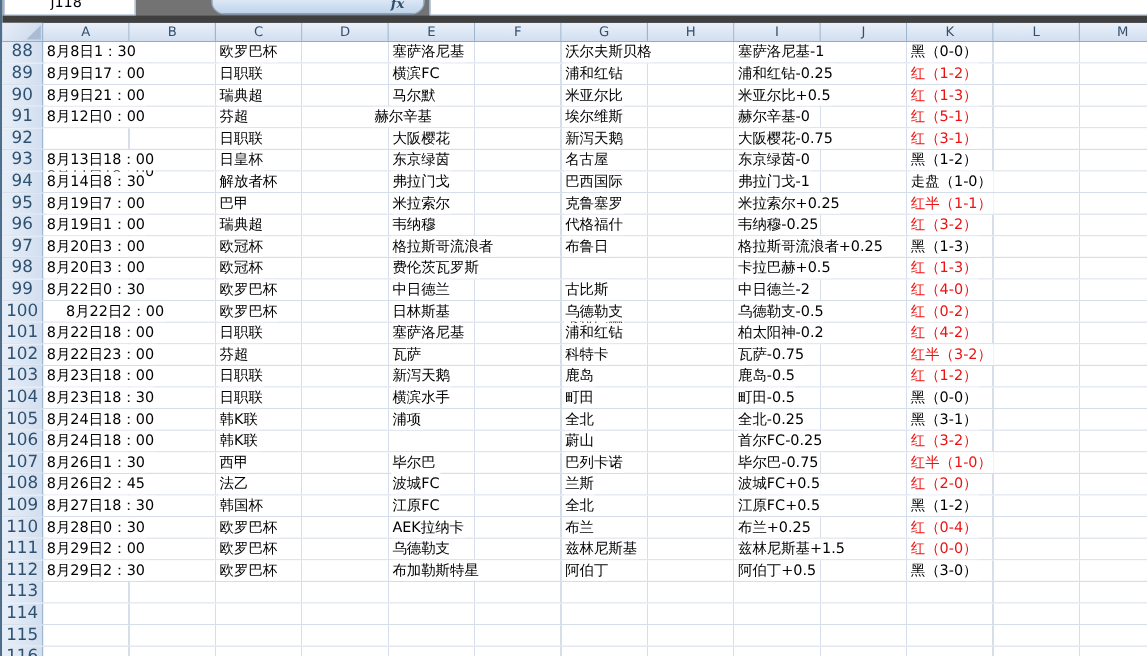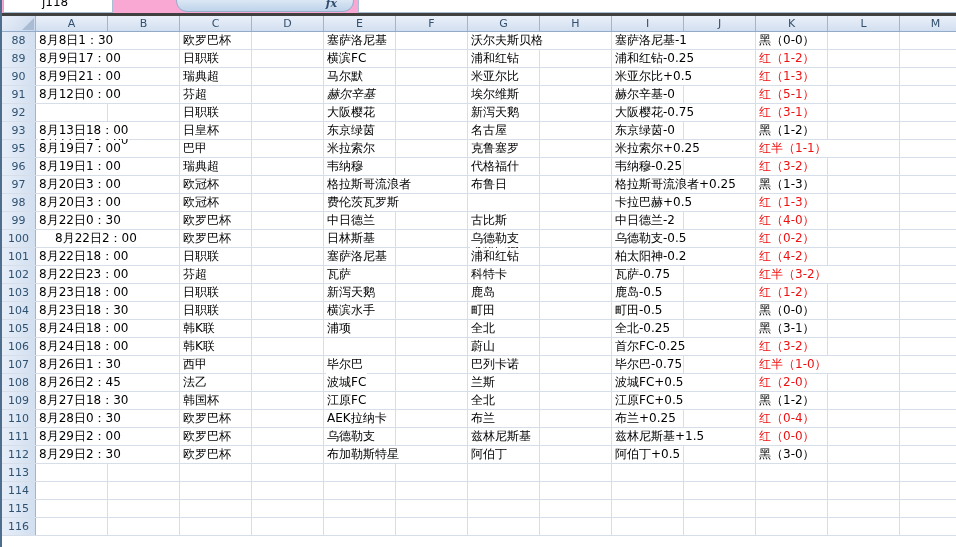--- a/index.html
+++ b/index.html
@@ -6,35 +6,35 @@
   .app{
     position:relative;
     width:956px;height:547px;
     overflow:hidden;
     background:#fff;
     font-family:"DejaVu Sans","Liberation Sans",sans-serif;
     border-left:2px solid #4E6E8E;
     box-sizing:border-box;
   }
   
-  .fbar{position:relative;height:13px;background:#f9a8d4;border-bottom:3px solid #404040;overflow:hidden;}
+  .fbar{position:relative;height:13px;background:#737373;border-bottom:6px solid #404040;overflow:hidden;}
   .namebox{position:absolute;left:1px;top:-7px;width:110px;height:20px;background:#fff;border:1px solid #A9BDD4;box-sizing:border-box;overflow:hidden;}
   .namebox span{position:absolute;left:38px;top:1px;font-size:12px;color:#000;}
   .fxpill{position:absolute;left:174px;top:-10px;width:178px;height:22px;border-radius:11px;background:linear-gradient(#F4F8FC,#BED3EB);border:1px solid #93ADCB;box-sizing:border-box;}
   .fxglyph{position:absolute;right:16px;bottom:1px;font-family:"DejaVu Serif","Liberation Serif",serif;font-style:italic;font-weight:bold;font-size:11px;color:#2F4D6D;}
   .finput{position:absolute;left:356px;top:-7px;width:610px;height:20px;background:#fff;border:1px solid #A9BDD4;box-sizing:border-box;}
   
   .hdr{display:flex;height:15px;border-bottom:1px solid #92ABC9;background:linear-gradient(#EAF0F9,#D2DFF0);}
   .selall{width:33px;min-width:33px;border-right:1px solid #9FB6D0;position:relative;background:linear-gradient(135deg,#E8EEF8,#C9D8EC);}
   .tri{position:absolute;right:1px;bottom:1px;width:0;height:0;border-left:12px solid transparent;border-bottom:12px solid #A9BCD3;}
   .ch{width:71px;min-width:71px;border-right:1px solid #9FB6D0;text-align:center;font-size:11px;line-height:15px;color:#33506E;background:linear-gradient(#EAF0F9,#D2DFF0);}
   
   .grid{background:#fff;}
   .row{display:flex;height:17px;border-bottom:1px solid #D6DEE9;background:#fff;}
-  .rh{width:33px;min-width:33px;border-right:1px solid #9FB6D0;background:linear-gradient(90deg,#E7EEF8,#D2DFF0);font-size:11px;line-height:17px;text-align:center;color:#2F5170;}
+  .rh{width:33px;min-width:33px;border-right:1px solid #9FB6D0;background:linear-gradient(90deg,#E7EEF8,#D2DFF0);font-size:14px;line-height:17px;text-align:center;color:#2F5170;}
   .cells{position:relative;flex:1;background:repeating-linear-gradient(90deg,transparent 0,transparent 71px,#D6DEE9 71px,#D6DEE9 72px);}
   .cell{position:absolute;top:0;height:17px;line-height:16px;font-size:12px;background:#fff;white-space:nowrap;padding:0 1px;color:#000;}
 </style>
 </head>
 <body>
 
 <div class="app">
 
   <div class="fbar">
     <div class="namebox">
@@ -99,21 +99,21 @@
           <span class="cell" style="left: 434px;">米亚尔比</span>
           <span class="cell" style="left: 578px;">米亚尔比+0.5</span>
           <span class="cell" style="left: 722px; color: rgb(238, 17, 17);">红（1-3）</span>
         </div>
       </div>
       <div class="row">
         <div class="rh">91</div>
         <div class="cells">
           <span class="cell" style="left: 2px;">8月12日0：00</span>
           <span class="cell" style="left: 146px;">芬超</span>
-          <span class="cell" style="left: 290px; font-style: italic;">赫尔辛基</span>
+          <span class="cell" style="left: 275px;">赫尔辛基</span>
           <span class="cell" style="left: 434px;">埃尔维斯</span>
           <span class="cell" style="left: 578px;">赫尔辛基-0</span>
           <span class="cell" style="left: 722px; color: rgb(238, 17, 17);">红（5-1）</span>
         </div>
       </div>
       <div class="row">
         <div class="rh">92</div>
         <div class="cells">
           <span class="cell" style="left: 2px; margin-top: 28px;">8月11日18：00</span>
           <span class="cell" style="left: 146px;">日职联</span>
@@ -128,20 +128,31 @@
         <div class="cells">
           <span class="cell" style="left: 2px;">8月13日18：00</span>
           <span class="cell" style="left: 146px;">日皇杯</span>
           <span class="cell" style="left: 290px;">东京绿茵</span>
           <span class="cell" style="left: 434px;">名古屋</span>
           <span class="cell" style="left: 578px;">东京绿茵-0</span>
           <span class="cell" style="left: 722px; color: rgb(0, 0, 0);">黑（1-2）</span>
         </div>
       </div>
       <div class="row">
+        <div class="rh">94</div>
+        <div class="cells">
+          <span class="cell" style="left: 2px;">8月14日8：30</span>
+          <span class="cell" style="left: 146px;">解放者杯</span>
+          <span class="cell" style="left: 290px;">弗拉门戈</span>
+          <span class="cell" style="left: 434px;">巴西国际</span>
+          <span class="cell" style="left: 578px;">弗拉门戈-1</span>
+          <span class="cell" style="left: 722px; color: rgb(0, 0, 0);">走盘（1-0）</span>
+        </div>
+      </div>
+      <div class="row">
         <div class="rh">95</div>
         <div class="cells">
           <span class="cell" style="left: 2px;">8月19日7：00</span>
           <span class="cell" style="left: 146px;">巴甲</span>
           <span class="cell" style="left: 290px;">米拉索尔</span>
           <span class="cell" style="left: 434px;">克鲁塞罗</span>
           <span class="cell" style="left: 578px;">米拉索尔+0.25</span>
           <span class="cell" style="left: 722px; color: rgb(238, 17, 17);">红半（1-1）</span>
         </div>
       </div>

